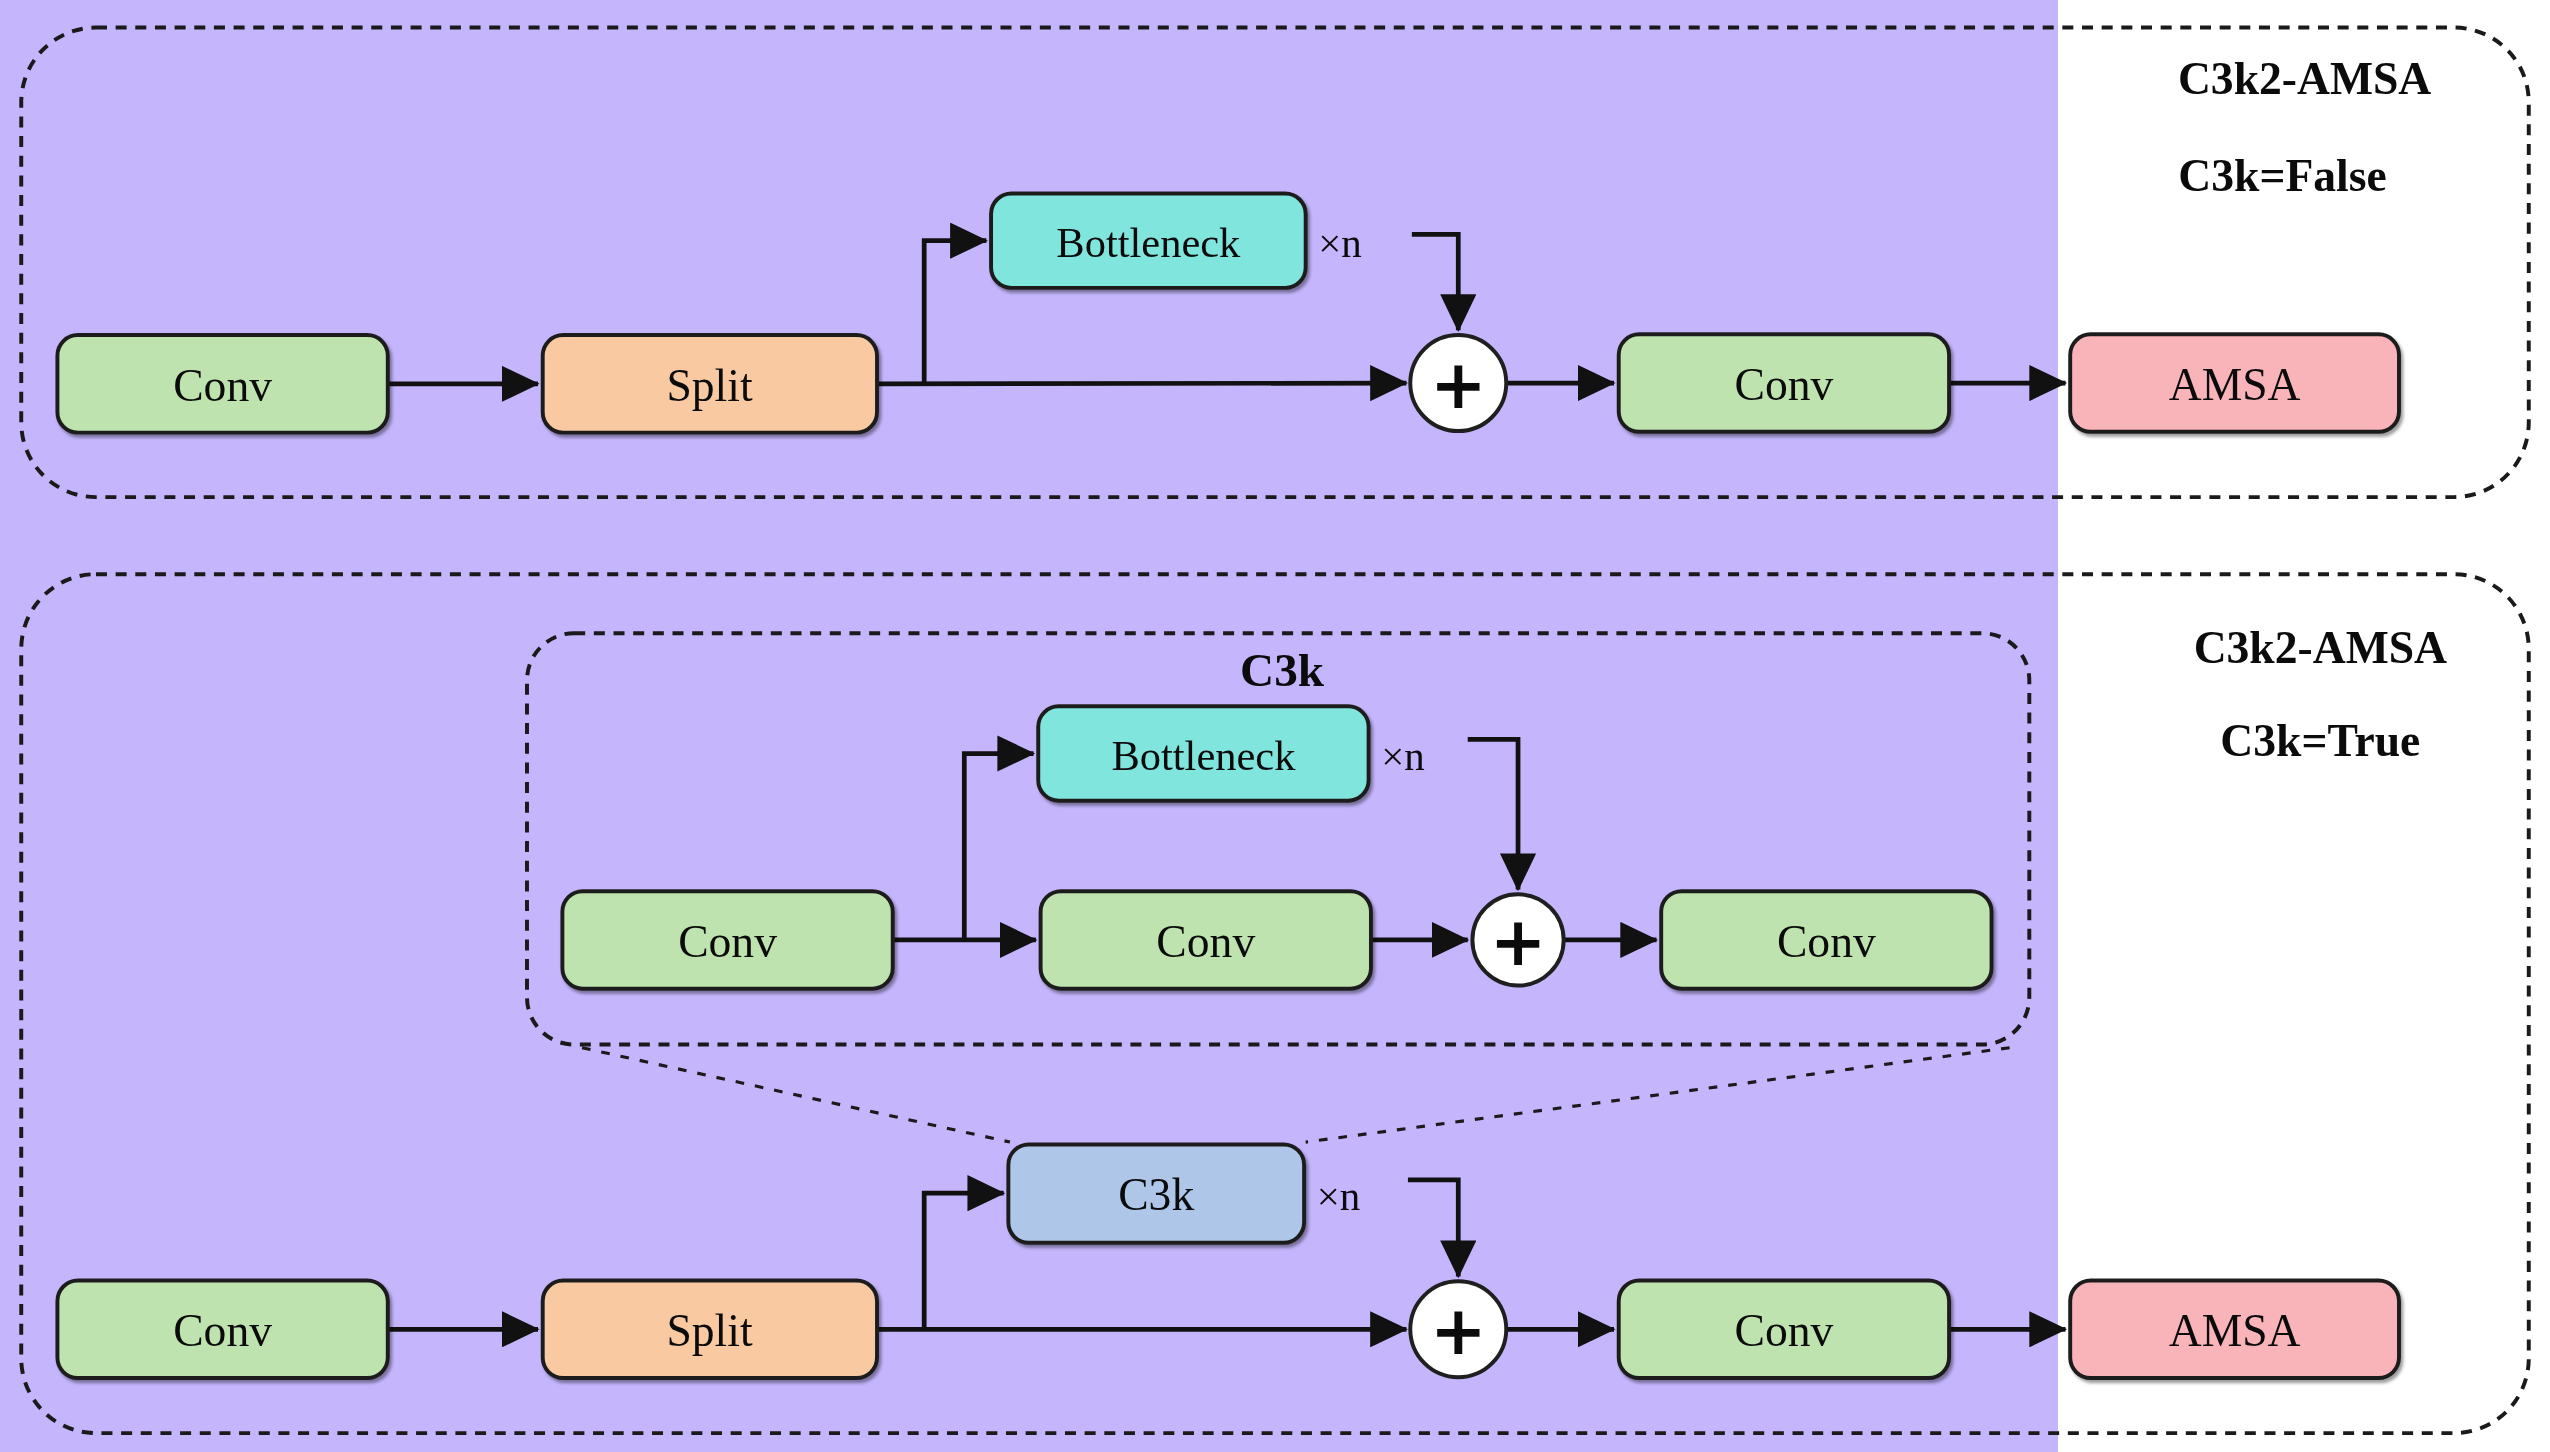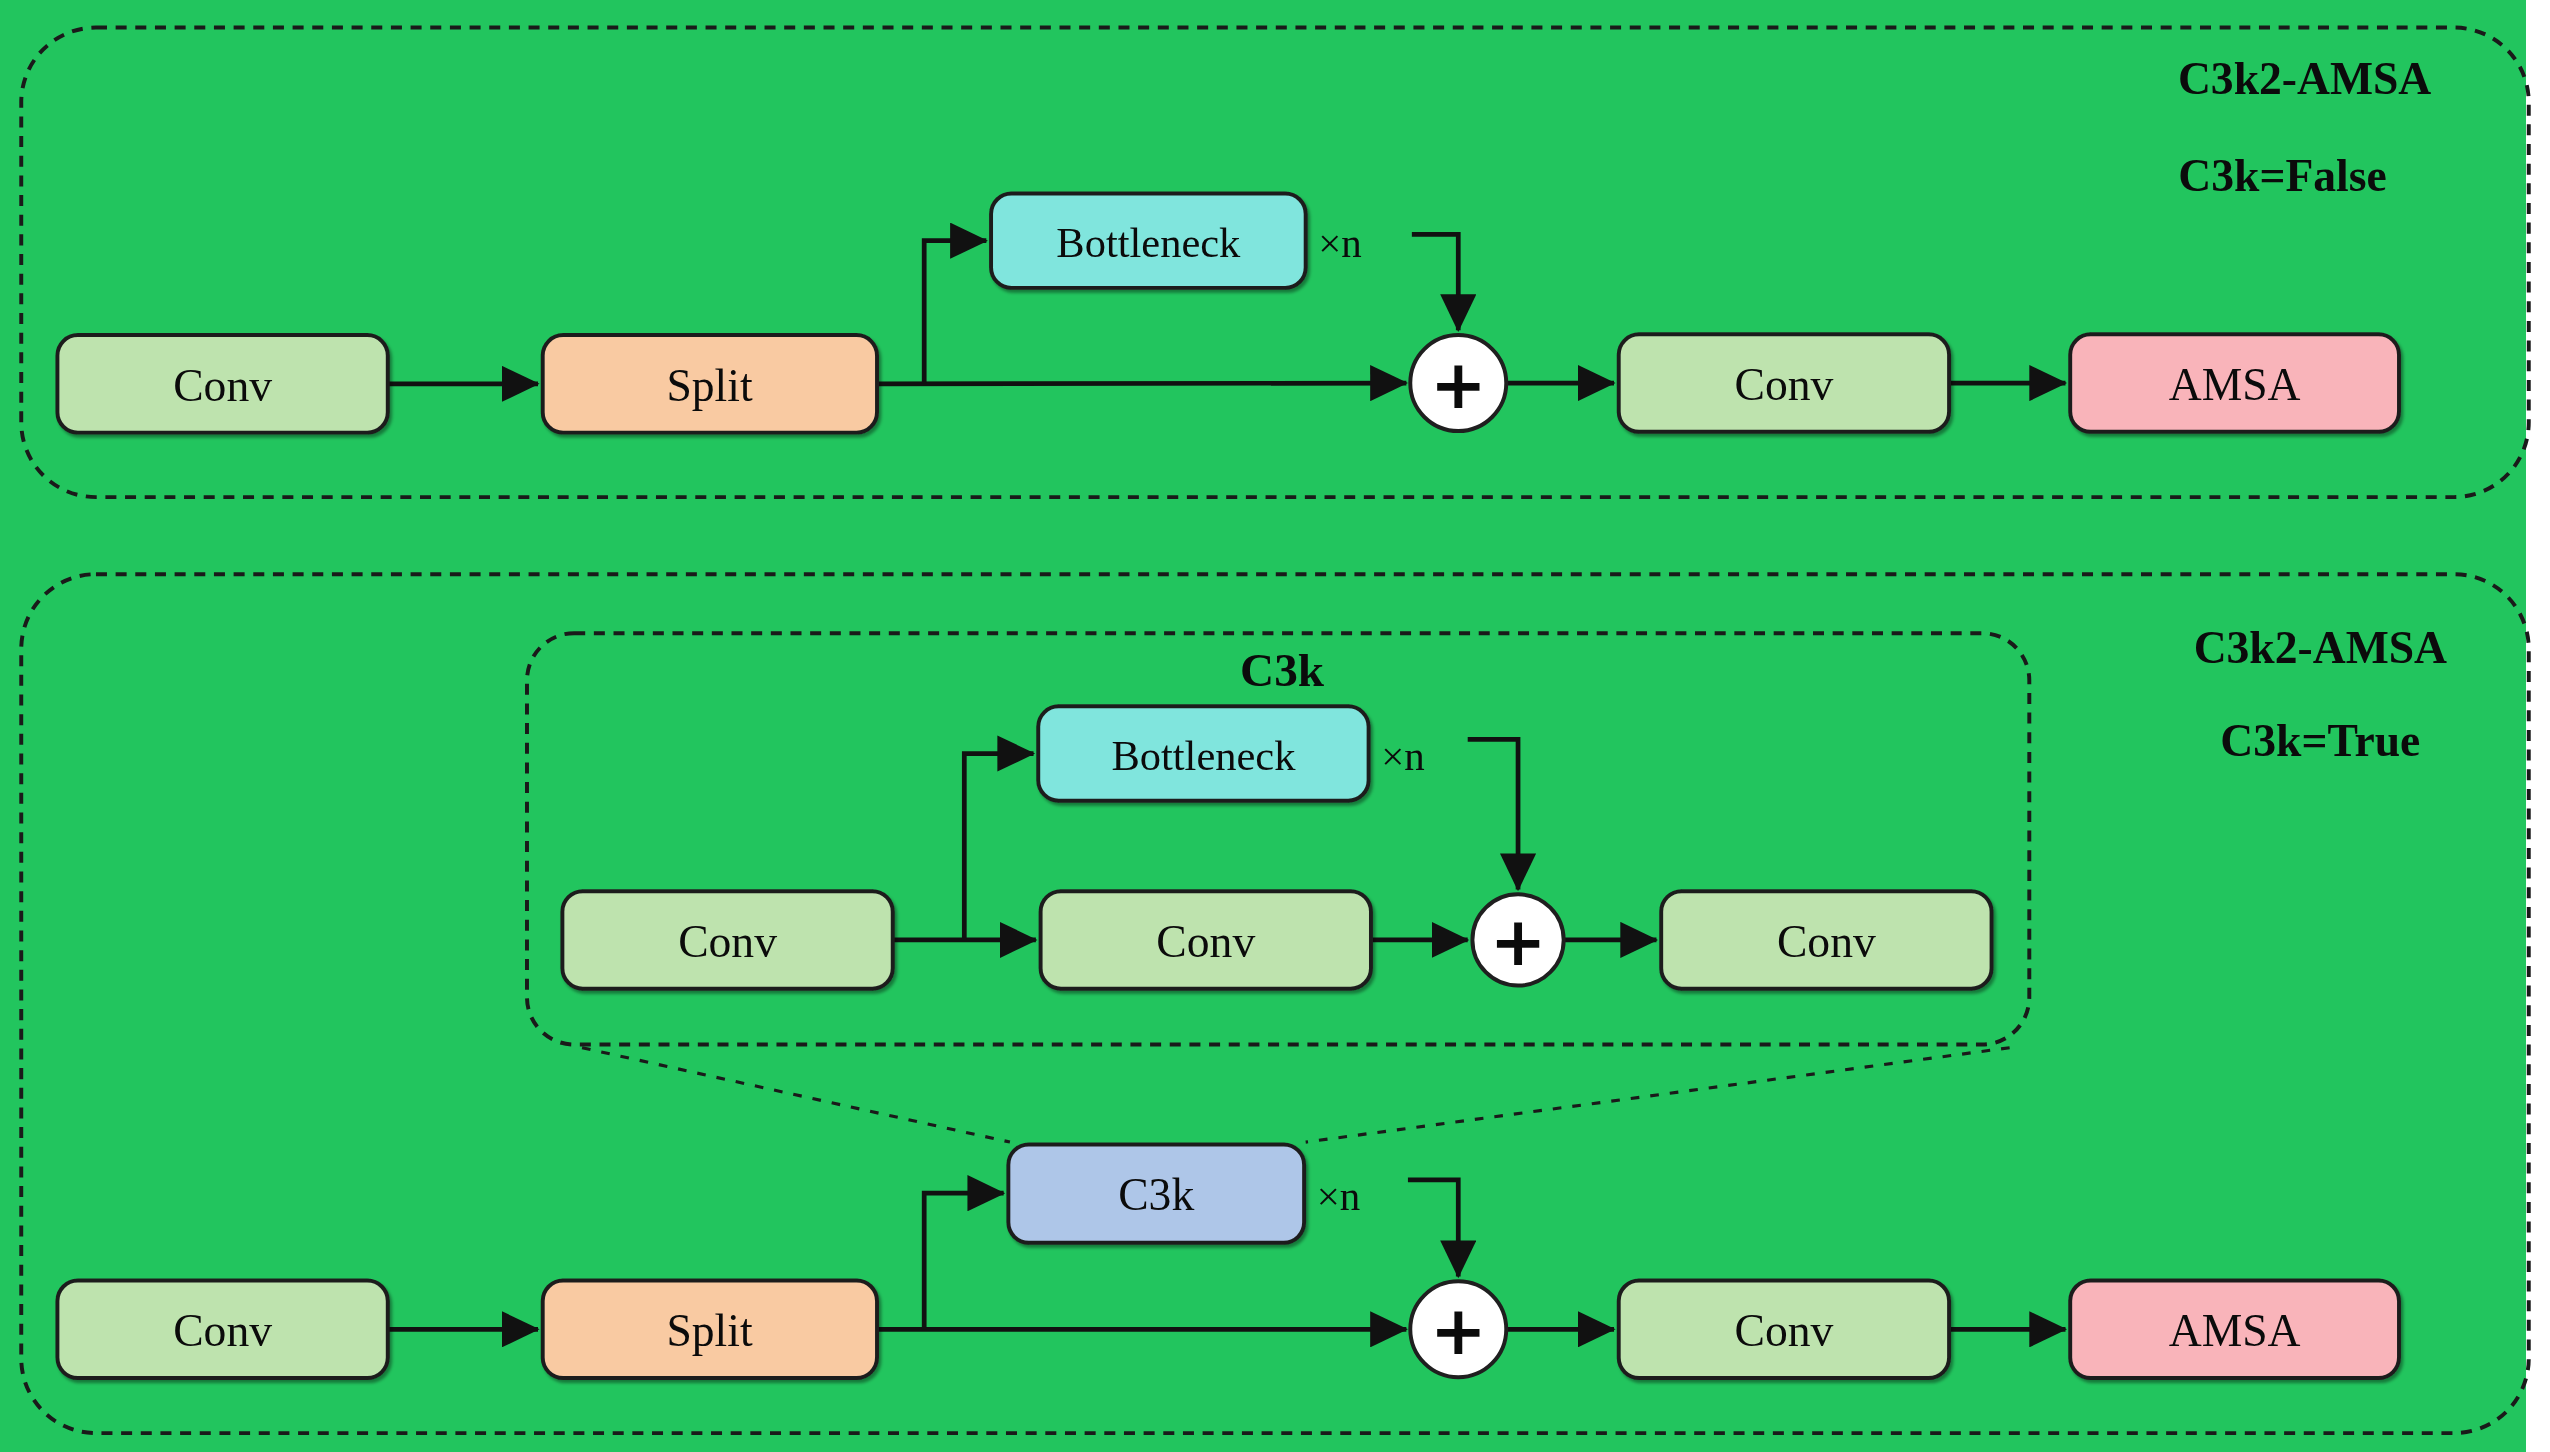--- a/index.html
+++ b/index.html
@@ -1,20 +1,20 @@
 <!DOCTYPE html>
 <html style="font-size:12.6px"><head>
 <meta charset="utf-8">
 <style>
   html, body { margin: 0; padding: 0; background: #ffffff; }
   .canvas {
     position: relative;
-    width: 2526px;
+    width: 2058px;
     height: 1452px;
-    background: #22c55e;
+    background: #c4b5fd;
     font-family: "Liberation Serif", "DejaVu Serif", serif;
   }
   svg { display: block; }
   text {
     font-family: "Liberation Serif", "DejaVu Serif", serif;
     fill: #0b0b0b;
   }
   .node-label   { font-size: 58px; }
   .bneck-label  { font-size: 54px; }
   .panel-title  { font-size: 58px; font-weight: bold; }

